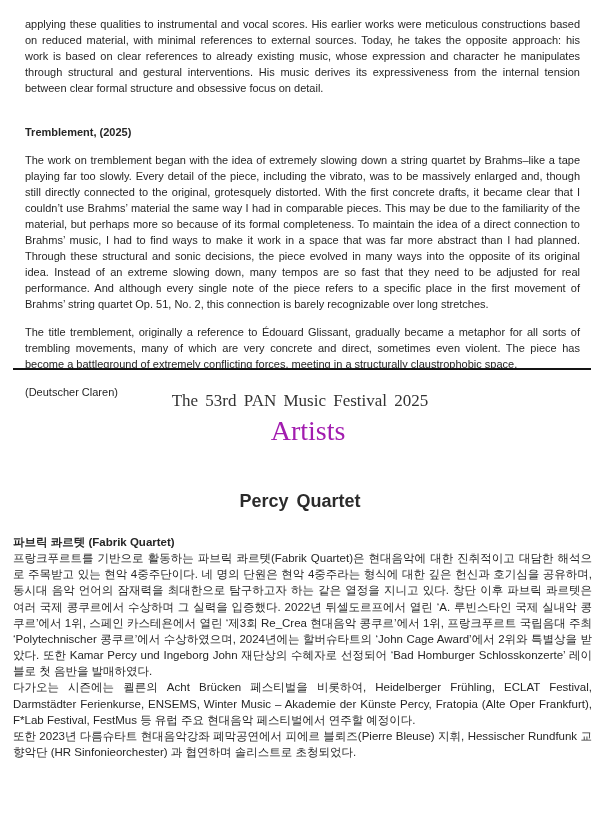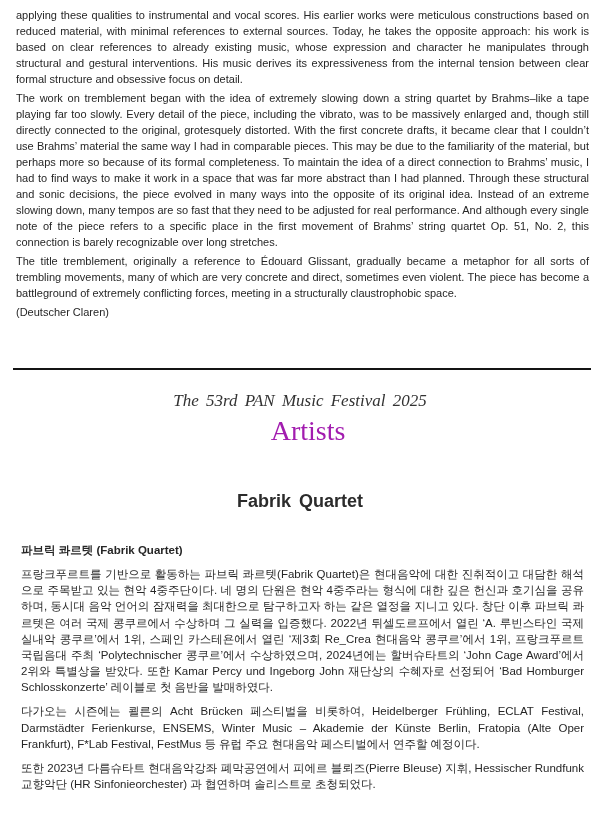--- a/index.html
+++ b/index.html
@@ -21,21 +21,21 @@
   .english-block {
     position: absolute;
     top: 4px;
     left: 13px;
     width: 579px;
     font-size: 11px;
     line-height: 16px;
     text-align: justify;
   }
   .english-block p {
-    margin: 3px;
+    margin: 12px;
   }
   .piece-heading {
     font-weight: bold;
     margin: 0;
     padding-top: 16px; 
     text-align: left;
   }
   .credit-line {
     text-align: left;
   }
@@ -55,21 +55,20 @@
     position: absolute;
     top: 393px;
     left: 0;
     width: 100%;
     text-align: center;
     font-family: "Liberation Serif", "DejaVu Serif", serif;
     font-size: 17px;
     line-height: 16px;
     word-spacing: 3px;
     color: #333333;
-    font-style: italic;
   }
   .section-title {
     position: absolute;
     top: 410px;
     left: 8px;
     width: 100%;
     text-align: center;
     font-family: "Liberation Serif", "DejaVu Serif", serif;
     font-size: 28px;
     line-height: 42px;
@@ -94,47 +93,48 @@
   .korean-block {
     position: absolute;
     top: 534px;
     left: 13px;
     width: 579px;
     font-size: 11.5px;
     line-height: 16.15px;
     text-align: justify;
   }
   .korean-block p {
-    margin: 8px;
+    margin: 0;
   }
   .korean-heading {
     font-weight: bold;
     text-align: left;
   }
 </style>
 </head>
 <body>
 
 <div class="page">
 
   <div class="english-block">
     <p>applying these qualities to instrumental and vocal scores. His earlier works were meticulous constructions based on reduced material, with minimal references to external sources. Today, he takes the opposite approach: his work is based on clear references to already existing music, whose expression and character he manipulates through structural and gestural interventions. His music derives its expressiveness from the internal tension between clear formal structure and obsessive focus on detail.</p>
+    <p class="piece-heading">Tremblement, (2025)</p>
     <p>The work on tremblement began with the idea of extremely slowing down a string quartet by Brahms–like a tape playing far too slowly. Every detail of the piece, including the vibrato, was to be massively enlarged and, though still directly connected to the original, grotesquely distorted. With the first concrete drafts, it became clear that I couldn’t use Brahms’ material the same way I had in comparable pieces. This may be due to the familiarity of the material, but perhaps more so because of its formal completeness. To maintain the idea of a direct connection to Brahms’ music, I had to find ways to make it work in a space that was far more abstract than I had planned. Through these structural and sonic decisions, the piece evolved in many ways into the opposite of its original idea. Instead of an extreme slowing down, many tempos are so fast that they need to be adjusted for real performance. And although every single note of the piece refers to a specific place in the first movement of Brahms’ string quartet Op. 51, No. 2, this connection is barely recognizable over long stretches.</p>
     <p>The title tremblement, originally a reference to Édouard Glissant, gradually became a metaphor for all sorts of trembling movements, many of which are very concrete and direct, sometimes even violent. The piece has become a battleground of extremely conflicting forces, meeting in a structurally claustrophobic space.</p>
     <p class="credit-line">(Deutscher Claren)</p>
   </div>
 
   <div class="divider"></div>
 
   <div class="festival-title">The 53rd PAN Music Festival 2025</div>
 
   <div class="section-title">Artists</div>
 
-  <div class="artist-name-heading">Fabrik Quartet</div>
+  <div class="artist-name-heading">Percy Quartet</div>
 
   <div class="korean-block">
     <p class="korean-heading">파브릭 콰르텟 (Fabrik Quartet)</p>
     <p>프랑크푸르트를 기반으로 활동하는 파브릭 콰르텟(Fabrik Quartet)은 현대음악에 대한 진취적이고 대담한 해석으로 주목받고 있는 현악 4중주단이다. 네 명의 단원은 현악 4중주라는 형식에 대한 깊은 헌신과 호기심을 공유하며, 동시대 음악 언어의 잠재력을 최대한으로 탐구하고자 하는 같은 열정을 지니고 있다. 창단 이후 파브릭 콰르텟은 여러 국제 콩쿠르에서 수상하며 그 실력을 입증했다. 2022년 뒤셀도르프에서 열린 ‘A. 루빈스타인 국제 실내악 콩쿠르’에서 1위, 스페인 카스테욘에서 열린 ‘제3회 Re_Crea 현대음악 콩쿠르’에서 1위, 프랑크푸르트 국립음대 주최 ‘Polytechnischer 콩쿠르’에서 수상하였으며, 2024년에는 할버슈타트의 ‘John Cage Award’에서 2위와 특별상을 받았다. 또한 Kamar Percy und Ingeborg John 재단상의 수혜자로 선정되어 ‘Bad Homburger Schlosskonzerte’ 레이블로 첫 음반을 발매하였다.</p>
-    <p>다가오는 시즌에는 쾰른의 Acht Brücken 페스티벌을 비롯하여, Heidelberger Frühling, ECLAT Festival, Darmstädter Ferienkurse, ENSEMS, Winter Music – Akademie der Künste Berlin, Fratopia (Alte Oper Frankfurt), F*Lab Festival, FestMus 등 유럽 주요 현대음악 페스티벌에서 연주할 예정이다.</p>
+    <p>다가오는 시즌에는 쾰른의 Acht Brücken 페스티벌을 비롯하여, Heidelberger Frühling, ECLAT Festival, Darmstädter Ferienkurse, ENSEMS, Winter Music – Akademie der Künste Percy, Fratopia (Alte Oper Frankfurt), F*Lab Festival, FestMus 등 유럽 주요 현대음악 페스티벌에서 연주할 예정이다.</p>
     <p>또한 2023년 다름슈타트 현대음악강좌 폐막공연에서 피에르 블뢰즈(Pierre Bleuse) 지휘, Hessischer Rundfunk 교향악단 (HR Sinfonieorchester) 과 협연하며 솔리스트로 초청되었다.</p>
   </div>
 
 </div>
 
 </body></html>

